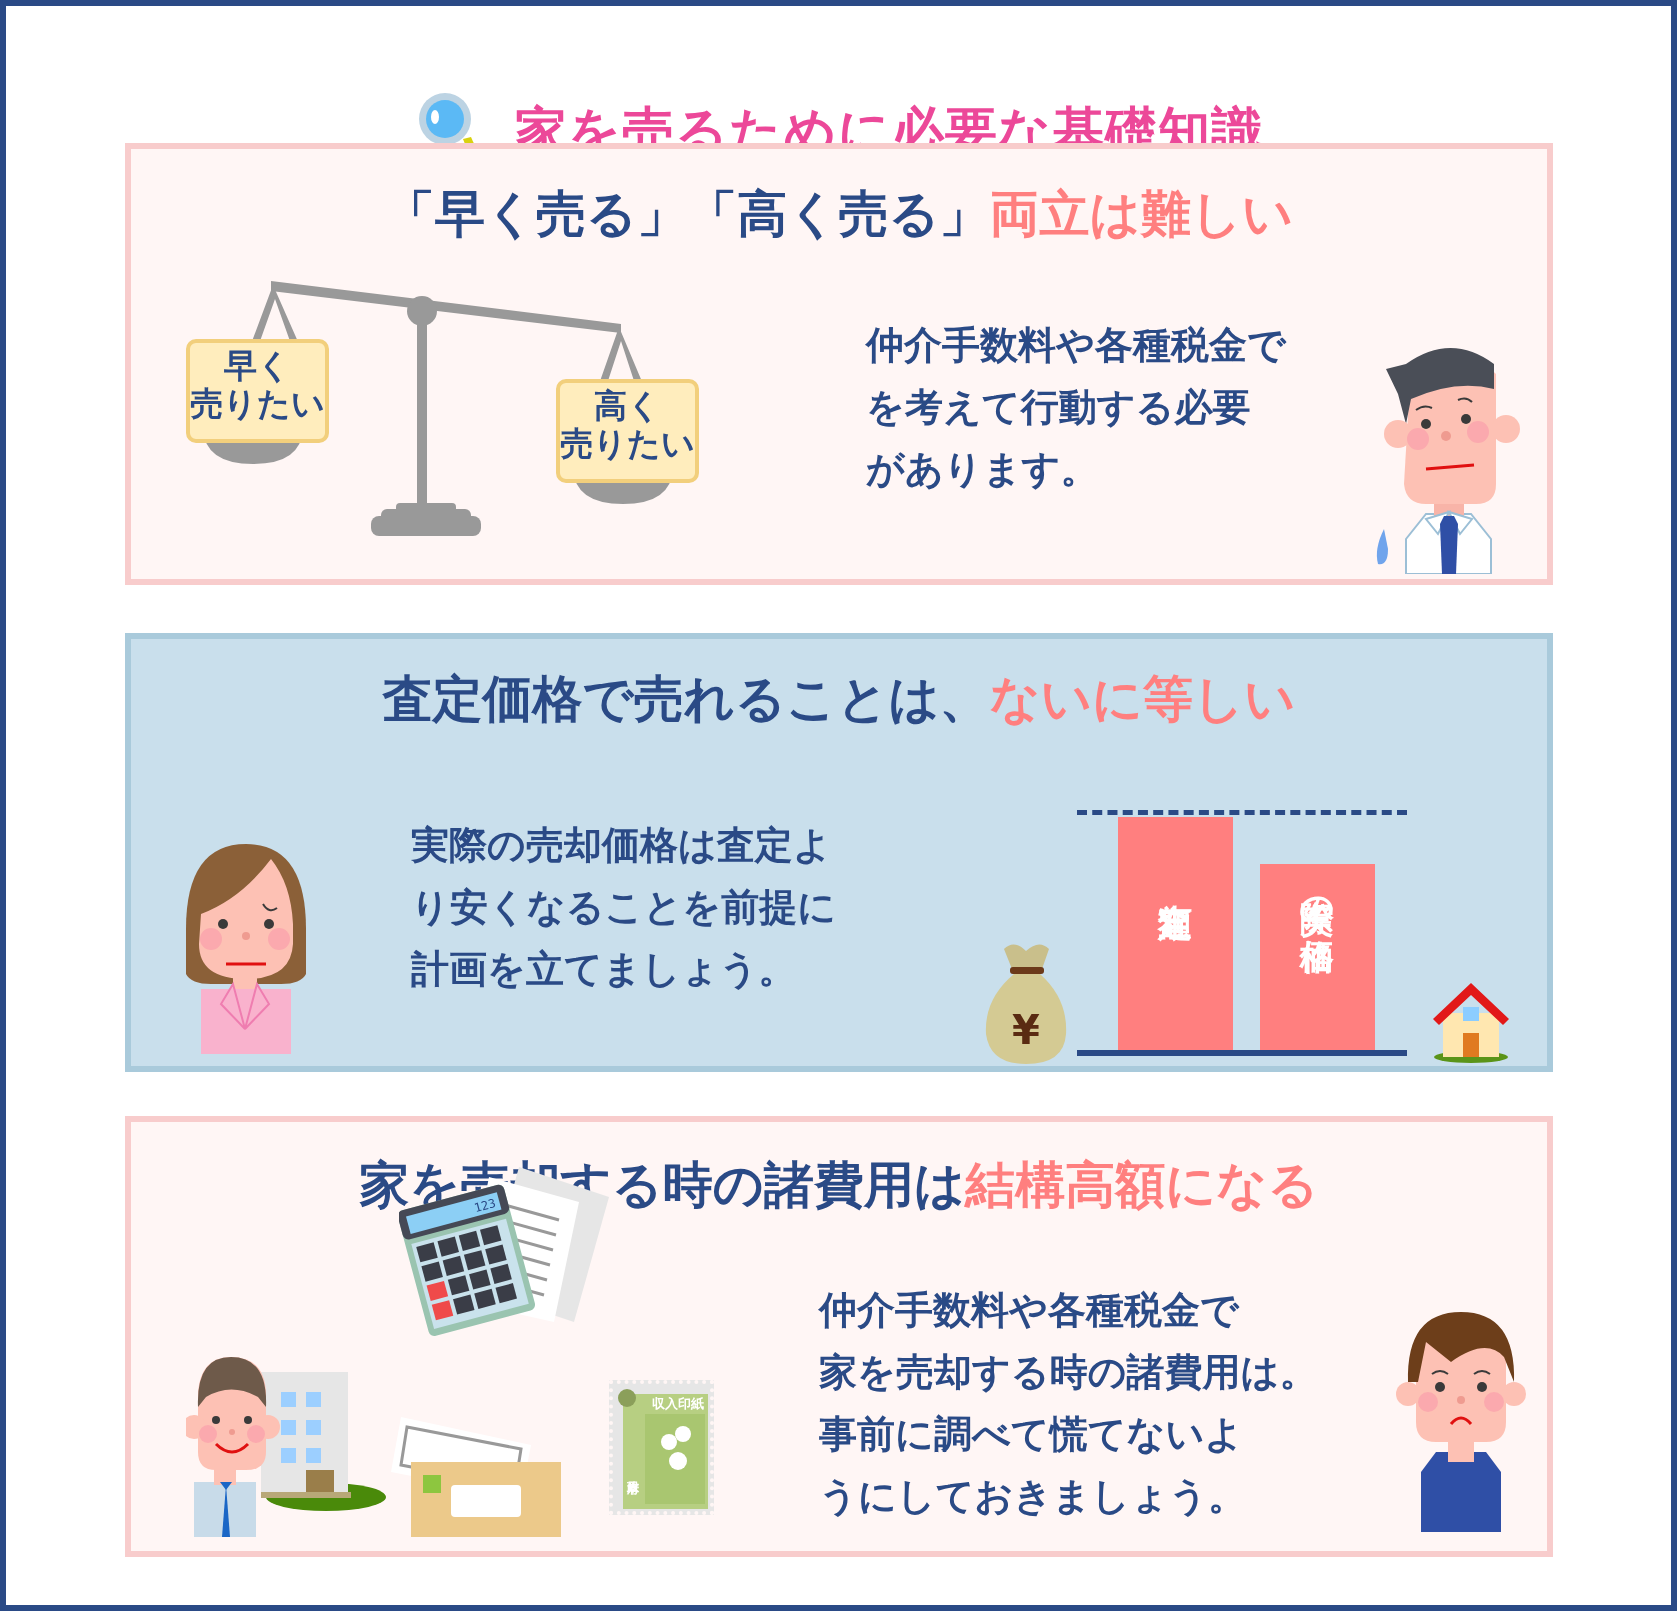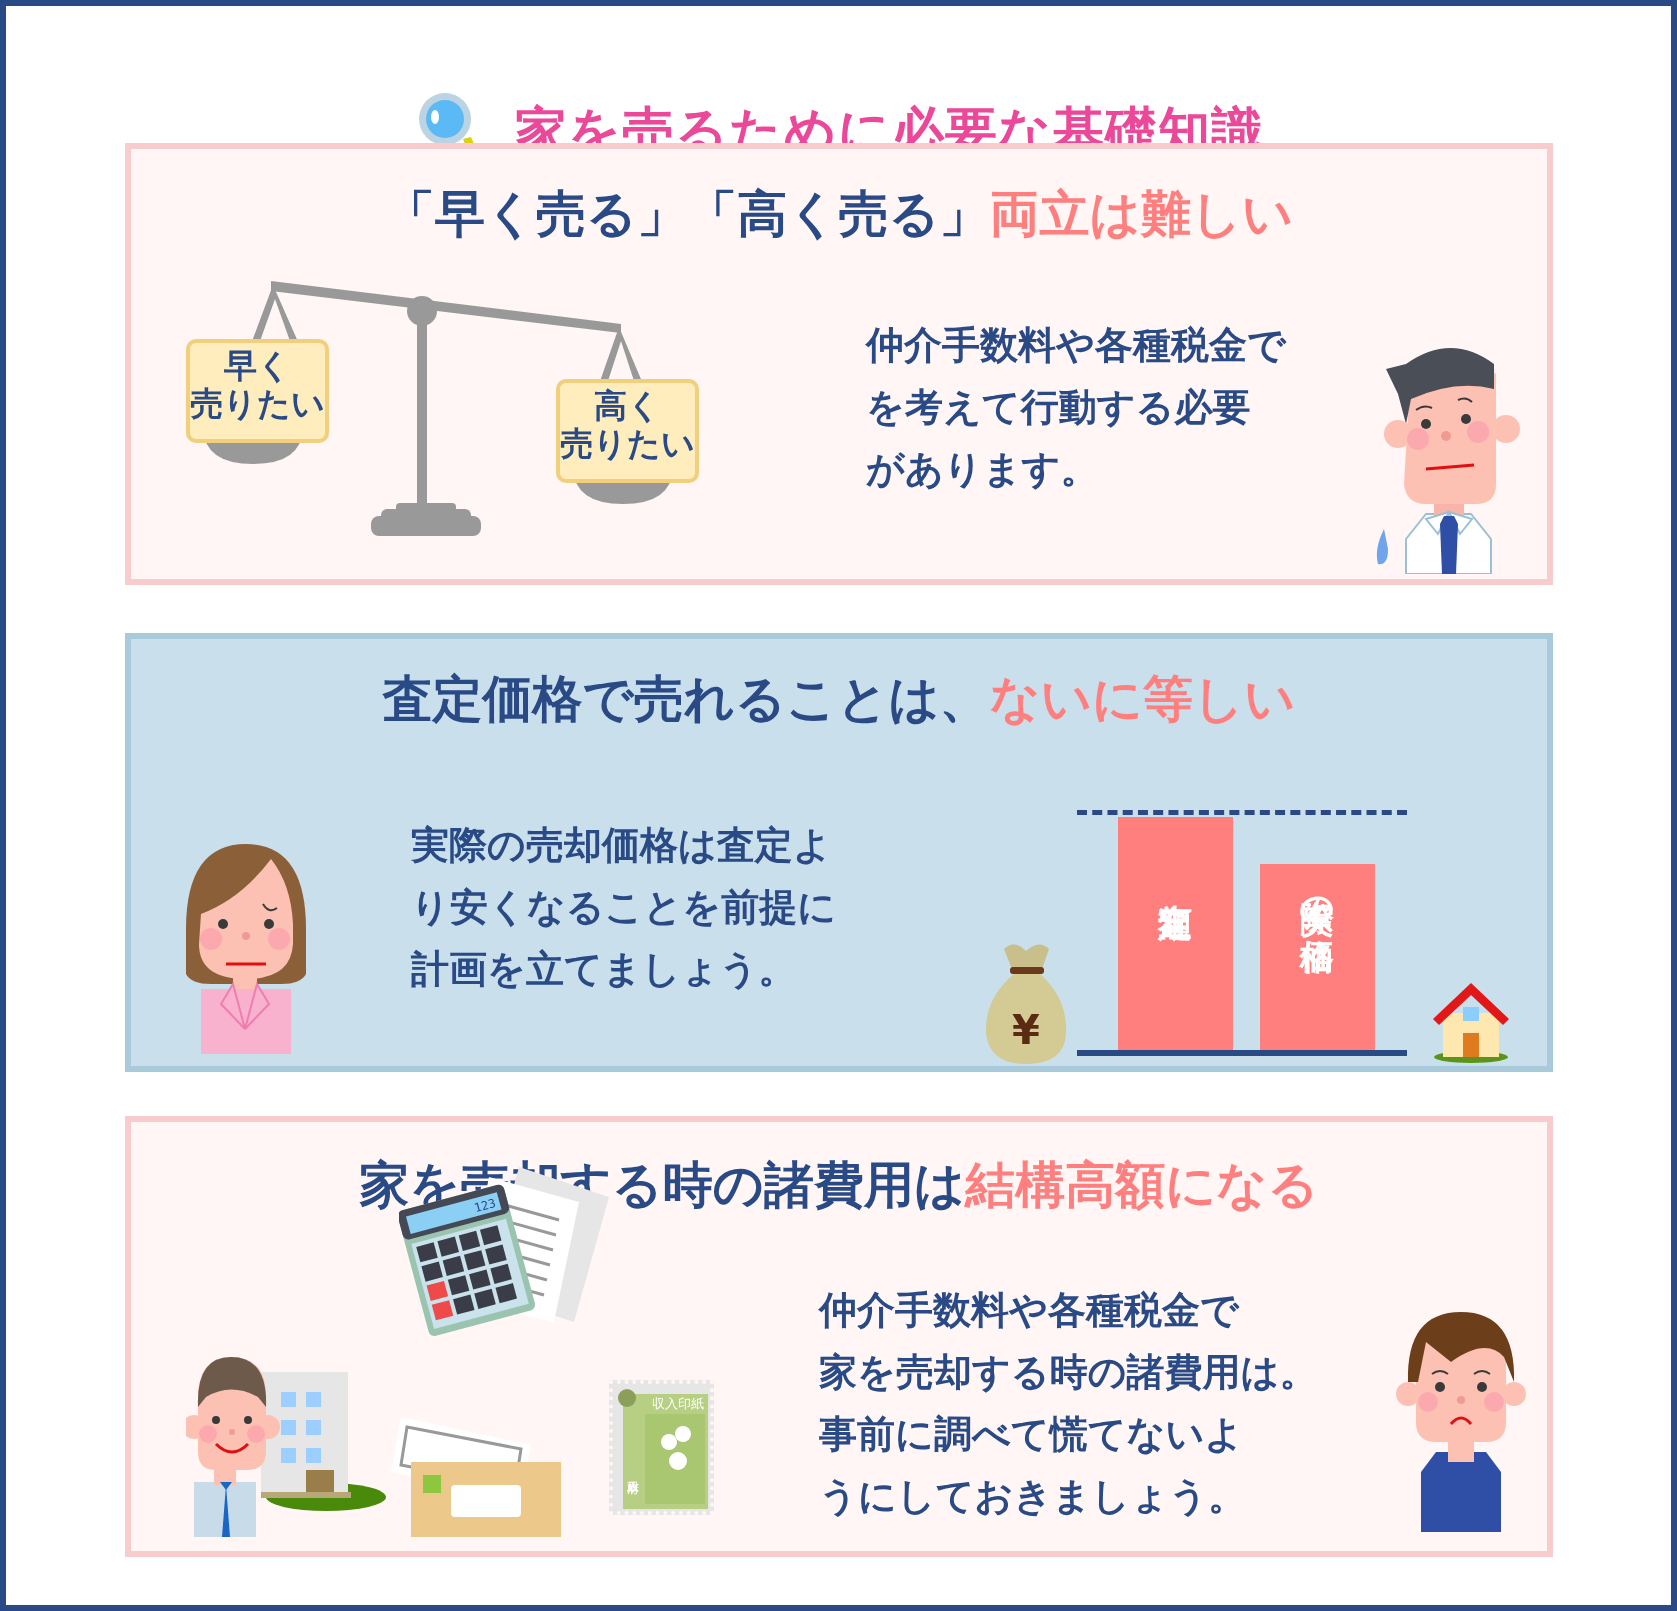--- a/index.html
+++ b/index.html
@@ -223,21 +223,21 @@
   </svg>
 
   <svg class="abs" style="left:260px;top:295px;" width="180" height="125" viewBox="0 0 180 125">
     <polygon points="10,0 140,28 130,80 0,55" fill="#ffffff"></polygon>
     <polygon points="16,10 130,32 124,70 10,48" fill="none" stroke="#999" stroke-width="3"></polygon>
     <rect x="20" y="45" width="150" height="75" fill="#ecc98a"></rect>
     <rect x="32" y="58" width="18" height="18" fill="#8dc63f"></rect>
     <rect x="60" y="68" width="70" height="32" rx="4" fill="#ffffff"></rect>
   </svg>
 
-  <div class="abs" style="left:478px;top:258px;width:105px;height:135px;background:#e6e6e6;border:4px dotted #fff6f5;">
+  <div class="abs" style="left:478px;top:258px;width:105px;height:135px;background:#e6e6e6;border:4px dotted #fff6f5;font-weight:bold;">
     <div class="abs" style="left:10px;top:10px;width:85px;height:115px;background:#b7cf82;"></div>
     <div class="abs" style="left:10px;top:10px;width:85px;height:20px;background:#b7cf82;color:#fff;font-size:13px;line-height:20px;text-align:right;padding-right:4px;">収入印紙</div>
     <div class="abs" style="left:10px;top:30px;width:20px;height:95px;color:#fff;font-size:12px;writing-mode:vertical-rl;text-align:center;line-height:20px;padding-top:20px;">日本政府</div>
     <div class="abs" style="left:32px;top:30px;width:60px;height:90px;background:#a9c670;"></div>
     <div class="abs" style="left:5px;top:5px;width:18px;height:18px;border-radius:50%;background:#8b9f5a;"></div>
     <div class="abs" style="left:48px;top:50px;width:16px;height:16px;border-radius:50%;background:#fff;"></div>
     <div class="abs" style="left:62px;top:42px;width:16px;height:16px;border-radius:50%;background:#fff;"></div>
     <div class="abs" style="left:56px;top:68px;width:18px;height:18px;border-radius:50%;background:#fff;"></div>
   </div>
 

